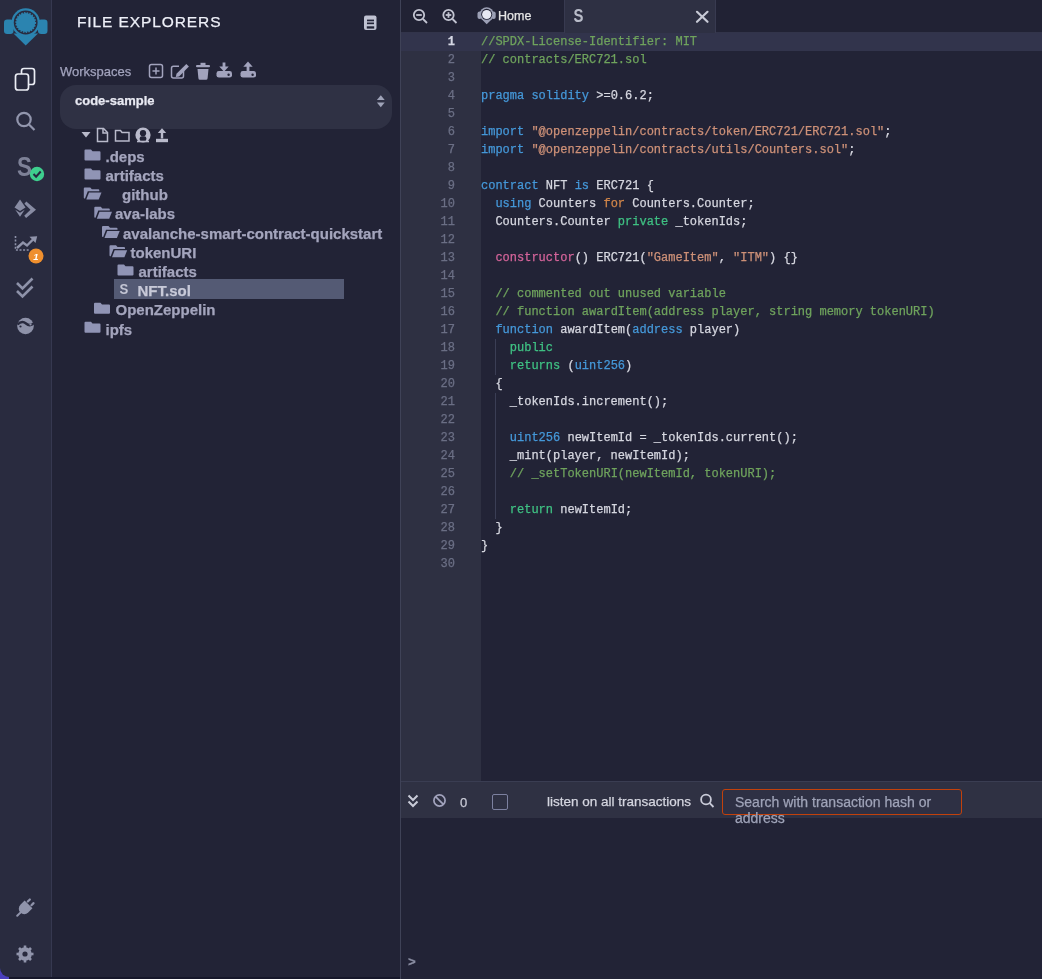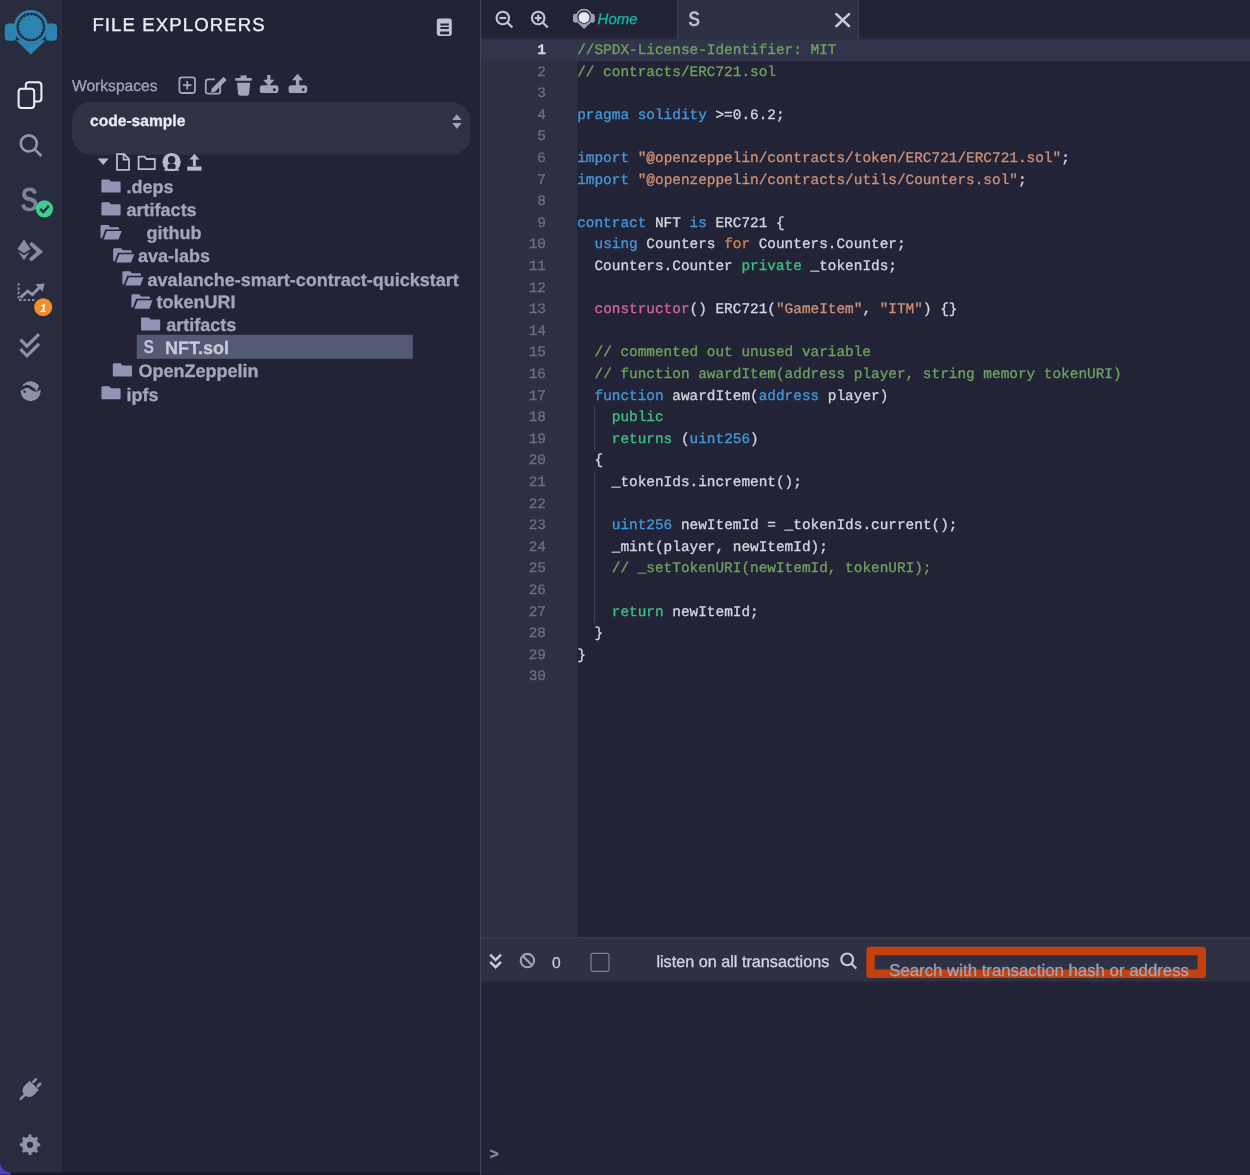--- a/index.html
+++ b/index.html
@@ -46,21 +46,21 @@
   .st { color:#ce9178; }
   .pk { color:#d4649a; }
   .guide { position:absolute; width:1px; background:#3b3e55; }
 
   
   #terminal { position:absolute; left:0; top:781px; width:642px; height:198px; background:#222336; }
   #termbar { position:absolute; left:0; top:0; width:642px; height:37px; background:#2f3143; border-top:1px solid #3a3d52;}
   #chk { position:absolute; left:92px; top:12px; width:16px; height:16px; border:1px solid #7d81a0; border-radius:2px; background:#2f3143; }
   #listen { position:absolute; left:115px; top:12px; font-size:13.5px; color:#d5d6e0;padding-left:32px; }
   #zero { position:absolute; left:60px; top:13px; font-size:13px; color:#c9cad6; }
-  #tinput { position:absolute; left:322px; top:7px; width:283px; height:26px; background:#2e3044; border:7px solid #c2410c; border-radius:3px;padding-left:48px; }
+  #tinput { position:absolute; left:322px; top:7px; width:240px; height:26px; background:#2e3044; border:1px solid #c2410c; border-radius:3px;padding-left:48px; }
   #tinput span { position:absolute; left:12px; top:4px; font-size:14px; color:#9fa3b8; }
   #prompt { position:absolute; left:8px; top:174px; font-family:"Liberation Mono", monospace; font-size:13px; font-weight:700; color:#8b8ea3; }
   svg { position:absolute; overflow:visible; }
 </style>
 </head>
 <body>
 <div id="app">
   <div id="purplecorner"></div>
   <div id="iconbar"></div>
   <svg id="barsvg" width="52" height="979" style="left:0;top:0;">
@@ -234,21 +234,21 @@
       <path d="M33.5 321.8 h5.5 l1.5 1.8 h7 a1 1 0 0 1 1 1 v7.2 a1 1 0 0 1 -1 1 h-14 a1 1 0 0 1 -1 -1 v-9 a1 1 0 0 1 1 -1 z"></path>
     </g>
 
     <text x="72" y="294" font-family="Liberation Sans" font-weight="bold" font-size="15.5px" fill="#c3c5d4" text-anchor="middle" transform="scale(0.85,1)" style="transform-origin:72px 289px;">S</text>
   </svg>
 
   <div id="main">
     <div style="position:absolute;left:0;top:0;width:1px;height:979px;background:#3f4257;z-index:5;"></div>
     <div id="tabbar">
       <div id="activetab"></div>
-      <span class="tabtxt" style="left:98px;color:#14b8a6;font-size:12.5px;font-style:italic;">Home</span>
+      <span class="tabtxt" style="left:98px;color:#e5e5e5;font-size:12.5px;">Home</span>
       <span class="tabtxt" style="left:188px;color:#eceef5;font-weight:700;font-size:12.5px;margin-top:42px;">contracts/NFT.sol</span>
     </div>
     <svg id="tabsvg" width="642" height="33" style="left:0;top:0;">
 
       <g fill="none" stroke="#c3c5d2" stroke-width="1.8">
         <circle cx="19" cy="15" r="5.2"></circle>
         <line x1="23" y1="19" x2="27" y2="23"></line>
         <line x1="16.2" y1="15" x2="21.8" y2="15"></line>
       </g>
 

